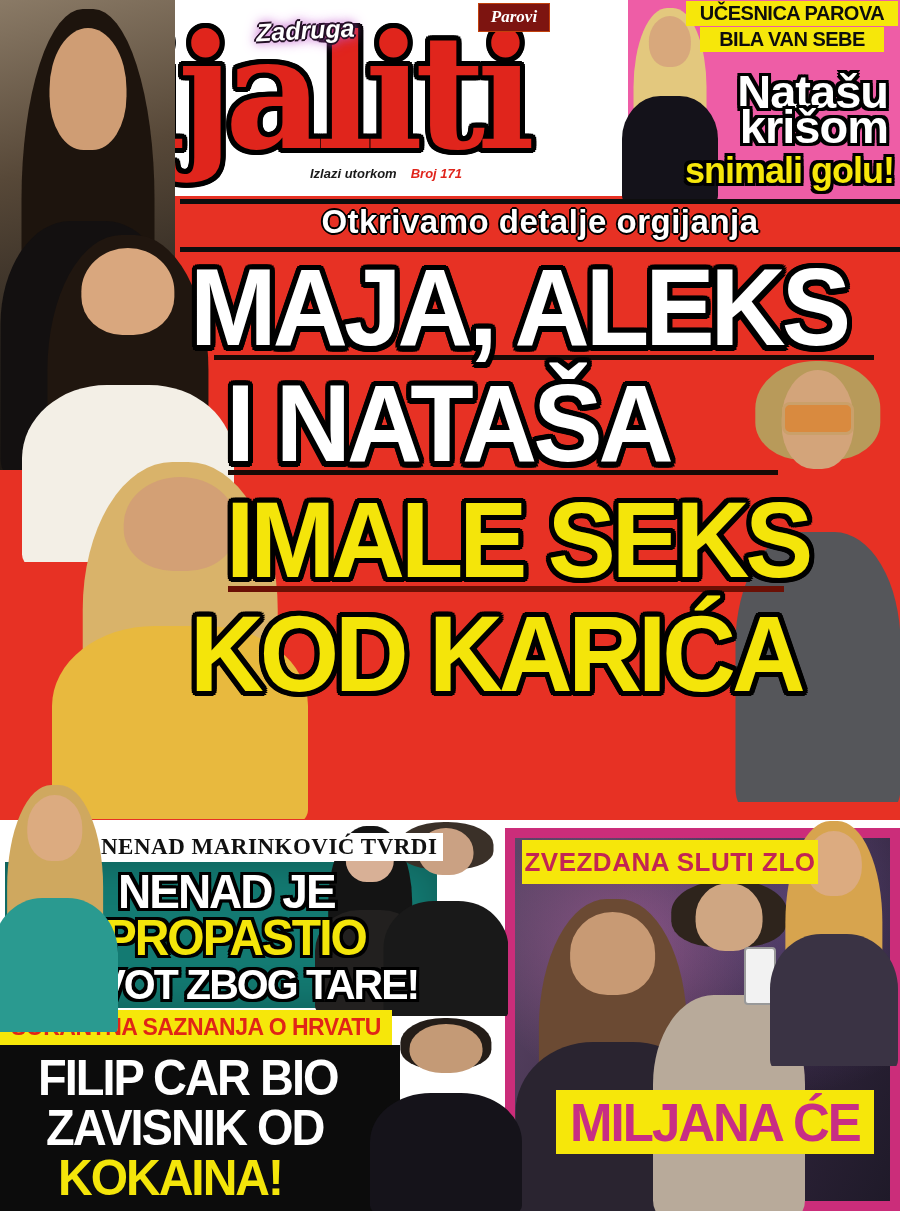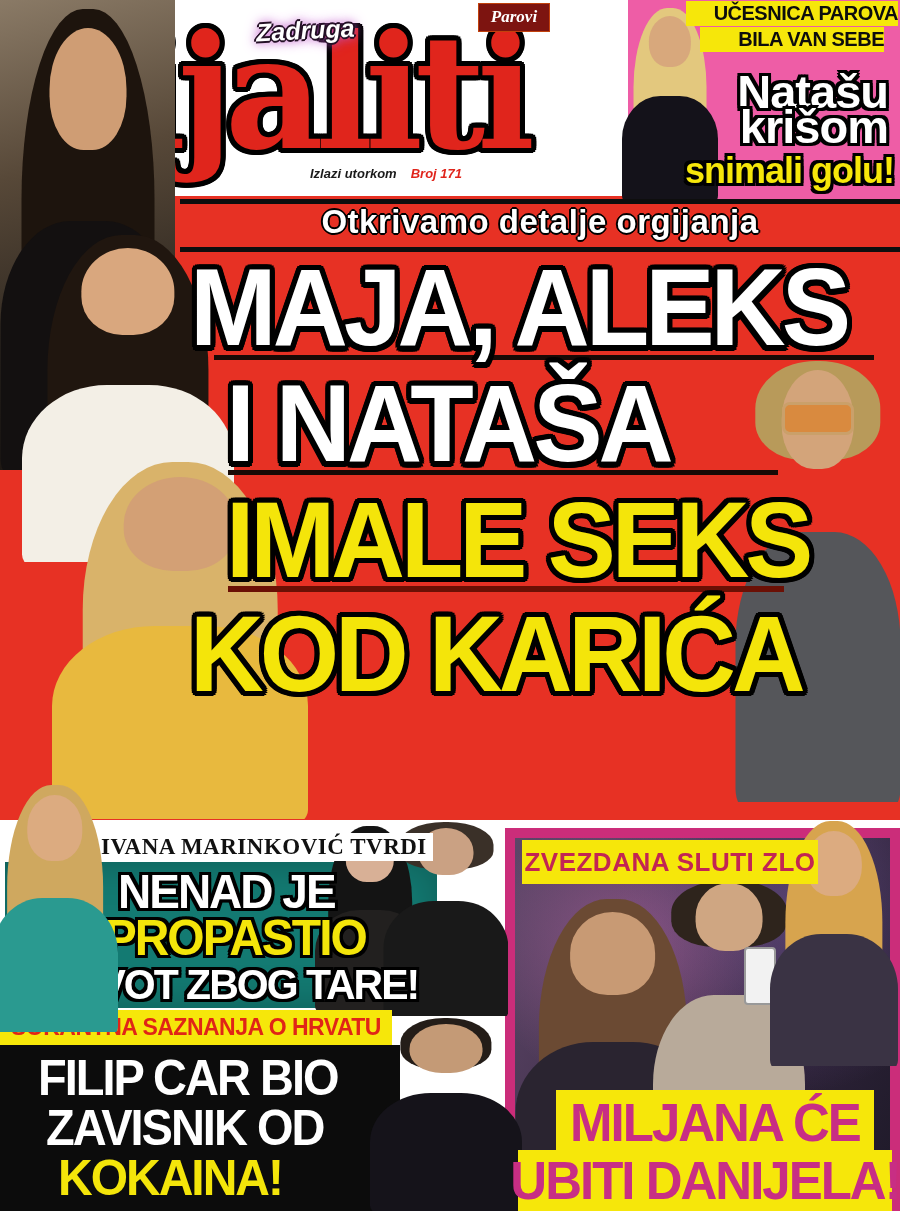--- a/index.html
+++ b/index.html
@@ -37,21 +37,21 @@
     color:#fff;font-family:"Liberation Serif",serif;font-style:italic;font-weight:700;
     font-size:17px;text-align:center;line-height:25px;
   }
   #issue-line{left:310px;top:166px;z-index:4;font-size:13px;font-style:italic;font-weight:700;color:#1a1a1a;}
   #issue-number{color:#e0251c;margin-left:14px;}
 
   
   #topright-box{left:628px;top:0;width:272px;height:200px;background:#ee5da6;z-index:3;}
   .kicker-strip{
     position:absolute;background:#f6e70a;color:#0d0d0d;
-    font-weight:700;text-align:right;
+    font-weight:700;text-align:center;
   }
   #tr-kicker1{left:58px;top:1px;width:212px;height:25px;font-size:20px;line-height:25px;letter-spacing:-0.5px;}
   #tr-kicker2{left:72px;top:27px;width:184px;height:25px;font-size:20px;line-height:25px;letter-spacing:-0.5px;}
   .tr-big{right:12px;text-align:right;font-weight:700;color:#fff;font-size:47px;line-height:1.0;letter-spacing:-1px;}
   #tr-line3{right:6px;top:150px;color:#f6e70a;font-size:36px;font-weight:700;letter-spacing:-1px;}
 
   
   #red-main{left:0;top:196px;width:900px;height:624px;background:#e73124;z-index:1;}
   #main-kicker-strip{
     left:180px;top:199px;width:720px;height:43px;z-index:4;
@@ -215,21 +215,21 @@
       <div class="body"></div>
       <div class="face"></div>
   </div>
   <div class="person abs" style="left:383px;top:818px;width:125px;height:198px;z-index:3;
               --hair:#3a3028;--skin:#caa183;--top:#191919;">
     <div class="hair" style="height:24%;"></div>
     <div class="body" style="height:60%;"></div>
     <div class="face" style="top:5%;height:24%;"></div>
   </div>
 
-  <div id="ivana-kicker" class="abs nowrap">IVANA MARINKOVIĆ TVRDI</div>
+  <div id="ivana-kicker" class="abs nowrap">NENAD MARINKOVIĆ TVRDI</div>
   <div id="nenad1" class="nenad-line abs nowrap ol3">NENAD JE</div>
   <div id="nenad2" class="nenad-line abs nowrap ol3">UPROPASTIO</div>
   <div id="nenad3" class="nenad-line abs nowrap ol3">ŽIVOT ZBOG TARE!</div>
 
   <div class="person longhair abs" style="left:-8px;top:780px;width:126px;height:252px;z-index:6;
               --hair:#cfa85f;--skin:#dcab80;--top:#2a9a90;">
     <div class="hair"></div>
       <div class="body"></div>
       <div class="face"></div>
   </div>
@@ -267,17 +267,14 @@
     <div class="hair"></div>
       <div class="body"></div>
       <div class="face"></div>
   </div>
 
   <div id="zvezdana-strip" class="abs nowrap">ZVEZDANA SLUTI ZLO</div>
 
   <div id="miljana-box1" class="miljana-box">
     <div class="miljana-line">MILJANA ĆE</div>
   </div>
-  <div id="miljana-box2" class="miljana-box">
-    <div class="miljana-line">UBITI DANIJELA!</div>
-  </div>
 
 </div>
 
 </body></html>

